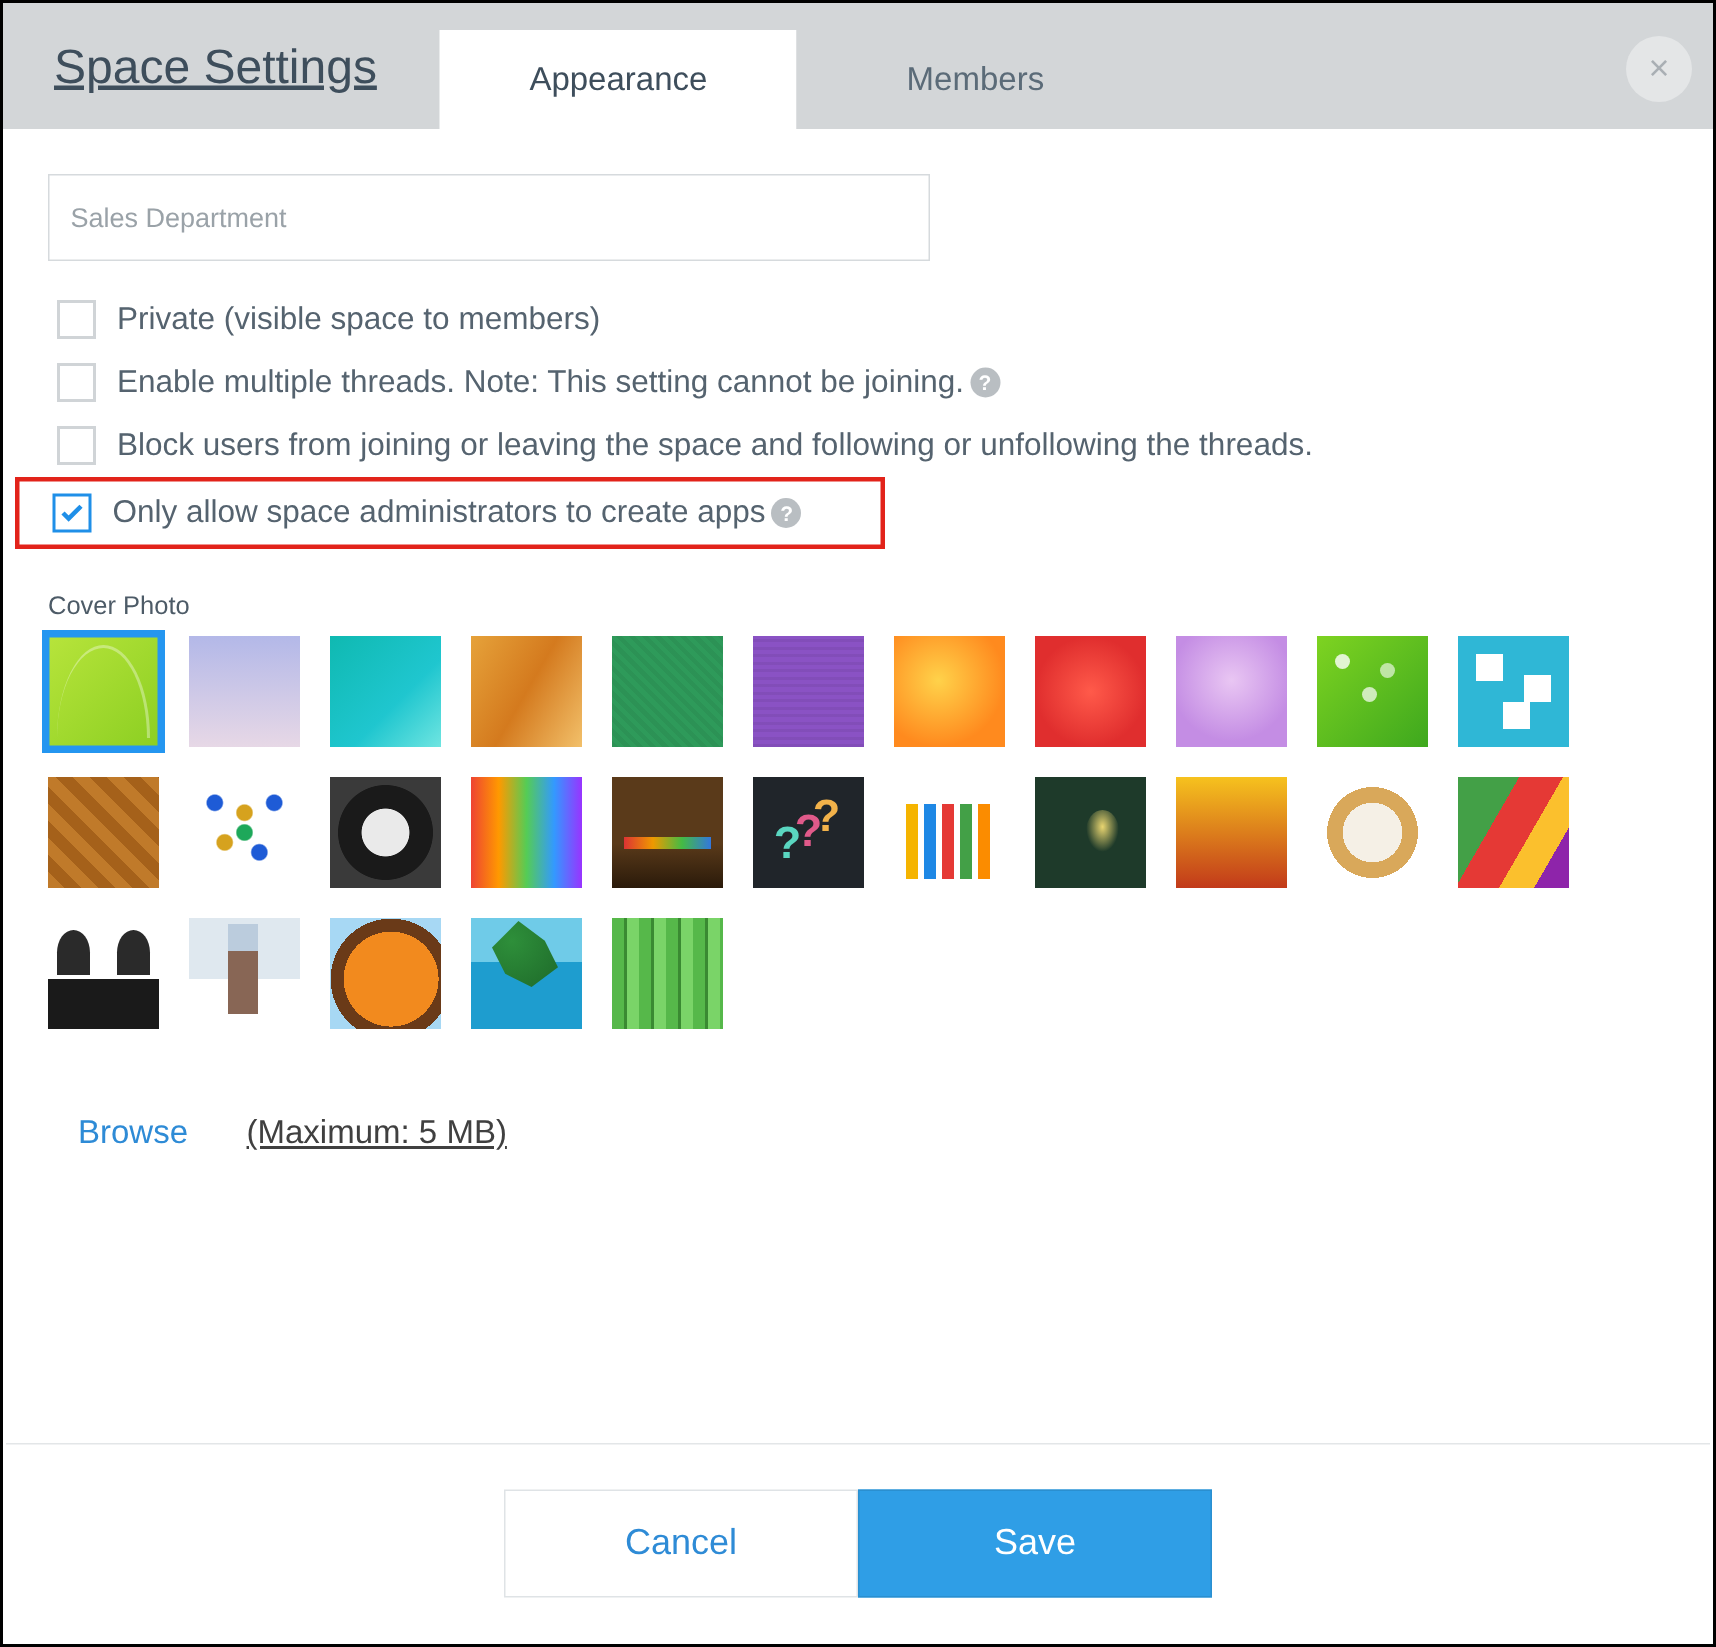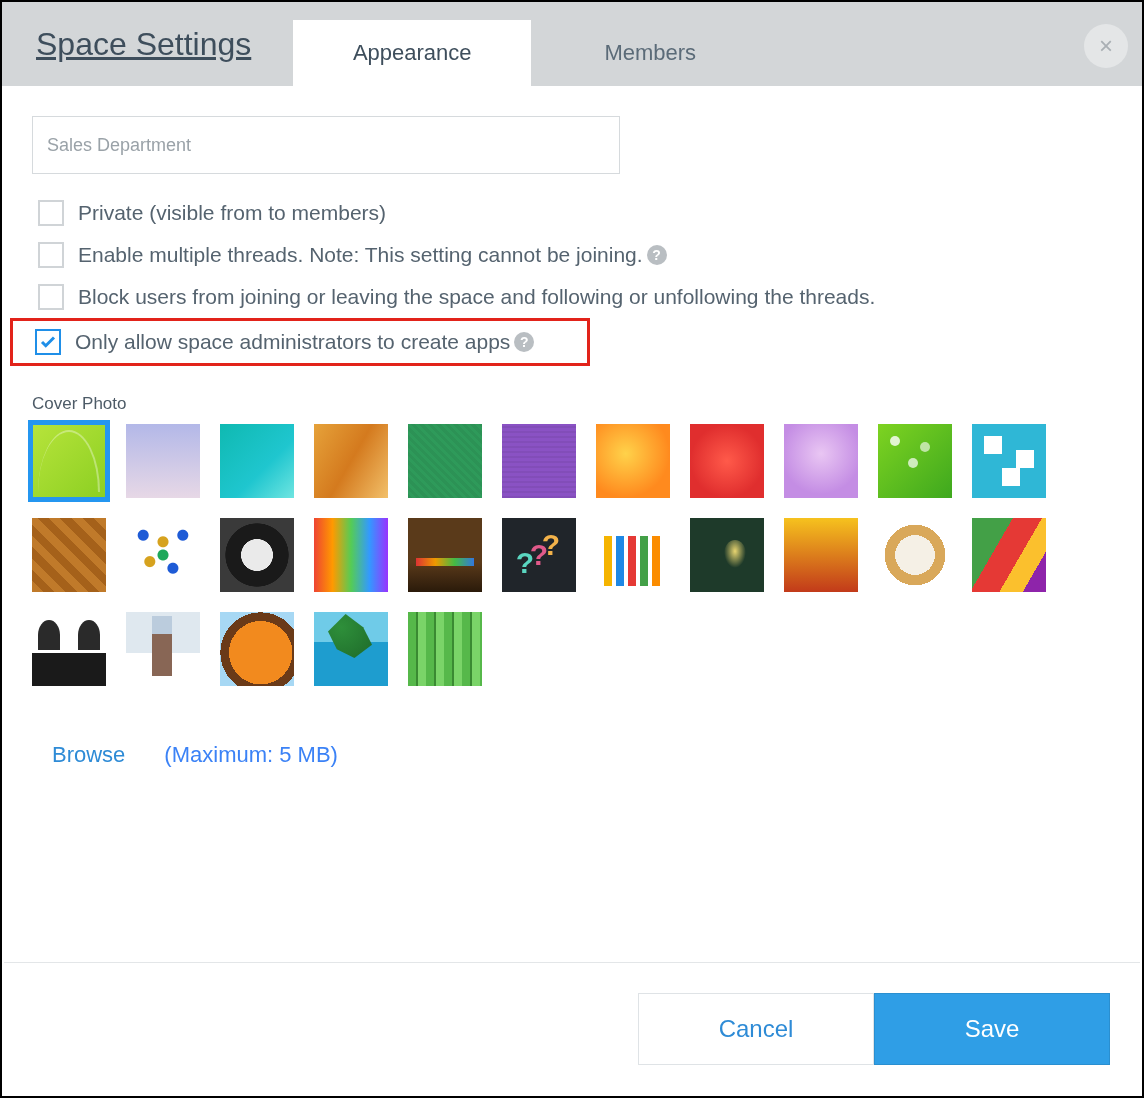--- a/index.html
+++ b/index.html
@@ -218,31 +218,31 @@
 
   .browse-row {
     display: flex;
     align-items: center;
     gap: 39px;
     margin-top: 56px;
     padding-left: 20px;
     font-size: 22px;
   }
   .browse-link { color: #2e8bd6; cursor: pointer; }
-  .max-note { color: #3b82f6; }
+  .max-note { color: #404040; text-decoration: underline; }
 
   
   .footer {
     position: absolute;
     left: 2px; right: 2px; bottom: 2px;
     height: 132px;
     border-top: 1px solid #e3e6e8;
     display: flex;
     align-items: center;
-    justify-content: flex-end;
+    justify-content: center;
     padding: 0 30px;
     background: #fff;
   }
   .btn {
     height: 72px;
     min-width: 236px;
     display: flex;
     align-items: center;
     justify-content: center;
     font-size: 24px;
@@ -280,21 +280,21 @@
 <div class="content">
 
   <input class="name-input" type="text" value="Sales Department" style="">
 
   <div class="opts">
 
     <div class="opt-row">
       <span class="cb">
         
       </span>
-      <span>Private (visible from to members)</span>
+      <span>Private (visible space to members)</span>
     </div>
 
     <div class="opt-row">
       <span class="cb">
         
       </span>
       <span>Enable multiple threads. Note: This setting cannot be joining.</span>
       <span class="help-icon">?</span>
     </div>
 

